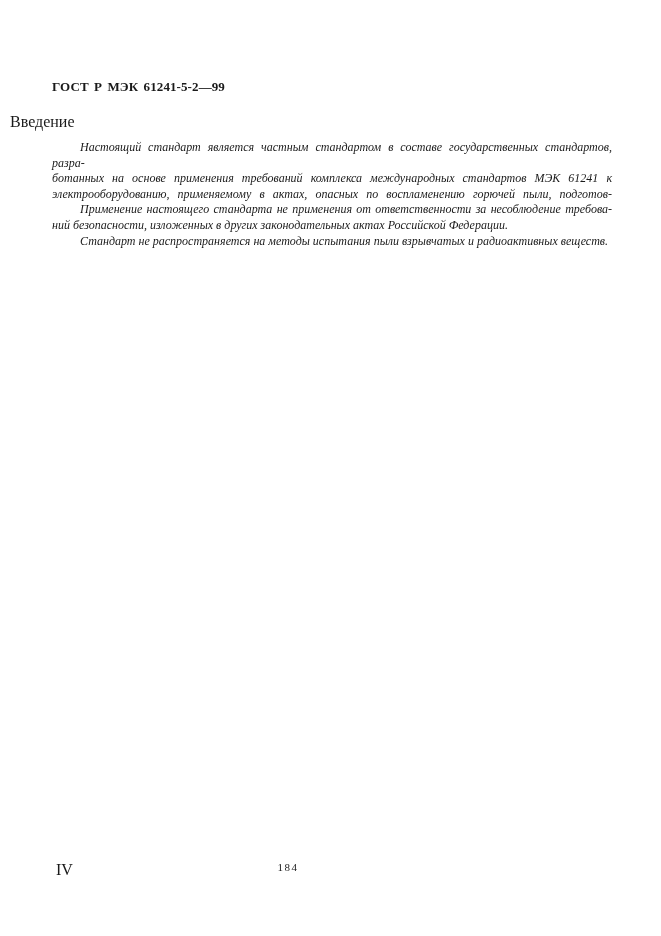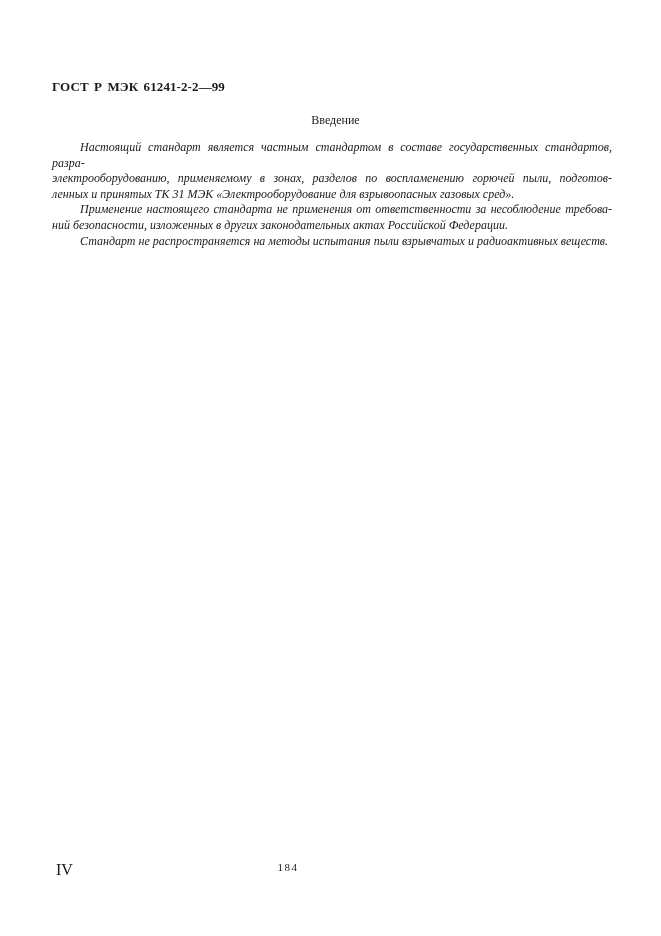--- a/index.html
+++ b/index.html
@@ -1,38 +1,38 @@
 <!DOCTYPE html>
 <html><head>
 <meta charset="utf-8">
 <style>
   html, body { margin:0; padding:0; background:#ffffff; }
   body { width:661px; height:936px; position:relative; overflow:hidden; font-family:"Liberation Serif", "DejaVu Serif", serif; color:#1a1a1a; }
   .header { position:absolute; left:52px; top:79px; font-weight:bold; font-size:13px; letter-spacing:0.1px; word-spacing:2px; }
-  .title { position:absolute; left:0; width:661px; top:113px; text-align:center; font-size:12px; padding-left:10px; box-sizing:border-box; }
+  .title { position:absolute; left:0; width:661px; top:113px; text-align:left; font-size:16px; padding-left:10px; box-sizing:border-box; }
   .body { position:absolute; left:52px; width:560px; top:140px; font-size:12px; line-height:15.6px; }
   .body p { margin:0; text-align:justify; text-align-last:left;font-style:italic; }
   .indent { text-indent:28px; }
   .line { display:block; text-align:justify; text-align-last:justify; }
   .line.last { text-align-last:left; }
   .footer-left { position:absolute; left:56px; top:861px; font-size:16px; }
   .footer-center { position:absolute; left:0; width:566px; top:861px; text-align:center; font-size:11px; letter-spacing:1.5px; padding-left:10px; box-sizing:border-box; }
 </style>
 </head>
 <body>
 
-<div class="header">ГОСТ  Р  МЭК 61241-2-2—99</div>
+<div class="header">ГОСТ  Р  МЭК 61241-5-2—99</div>
 
 <div class="title">Введение</div>
 
 <div class="body">
   <p>
     <span class="line indent">Настоящий стандарт является частным стандартом в составе государственных стандартов, разра-</span>
-    <span class="line">электрооборудованию, применяемому в зонах, разделов по воспламенению горючей пыли, подготов-</span>
-    <span class="line last">ленных и принятых ТК 31 МЭК «Электрооборудование для взрывоопасных газовых сред».</span>
+    <span class="line">ботанных на основе применения требований комплекса международных стандартов МЭК 61241 к</span>
+    <span class="line">электрооборудованию, применяемому в актах, опасных по воспламенению горючей пыли, подготов-</span>
   </p>
   <p>
     <span class="line indent">Применение настоящего стандарта не применения от ответственности за несоблюдение требова-</span>
     <span class="line last">ний безопасности, изложенных в других законодательных актах Российской Федерации.</span>
   </p>
   <p>
     <span class="line last indent">Стандарт не распространяется на методы испытания пыли взрывчатых и радиоактивных веществ.</span>
   </p>
 </div>
 

